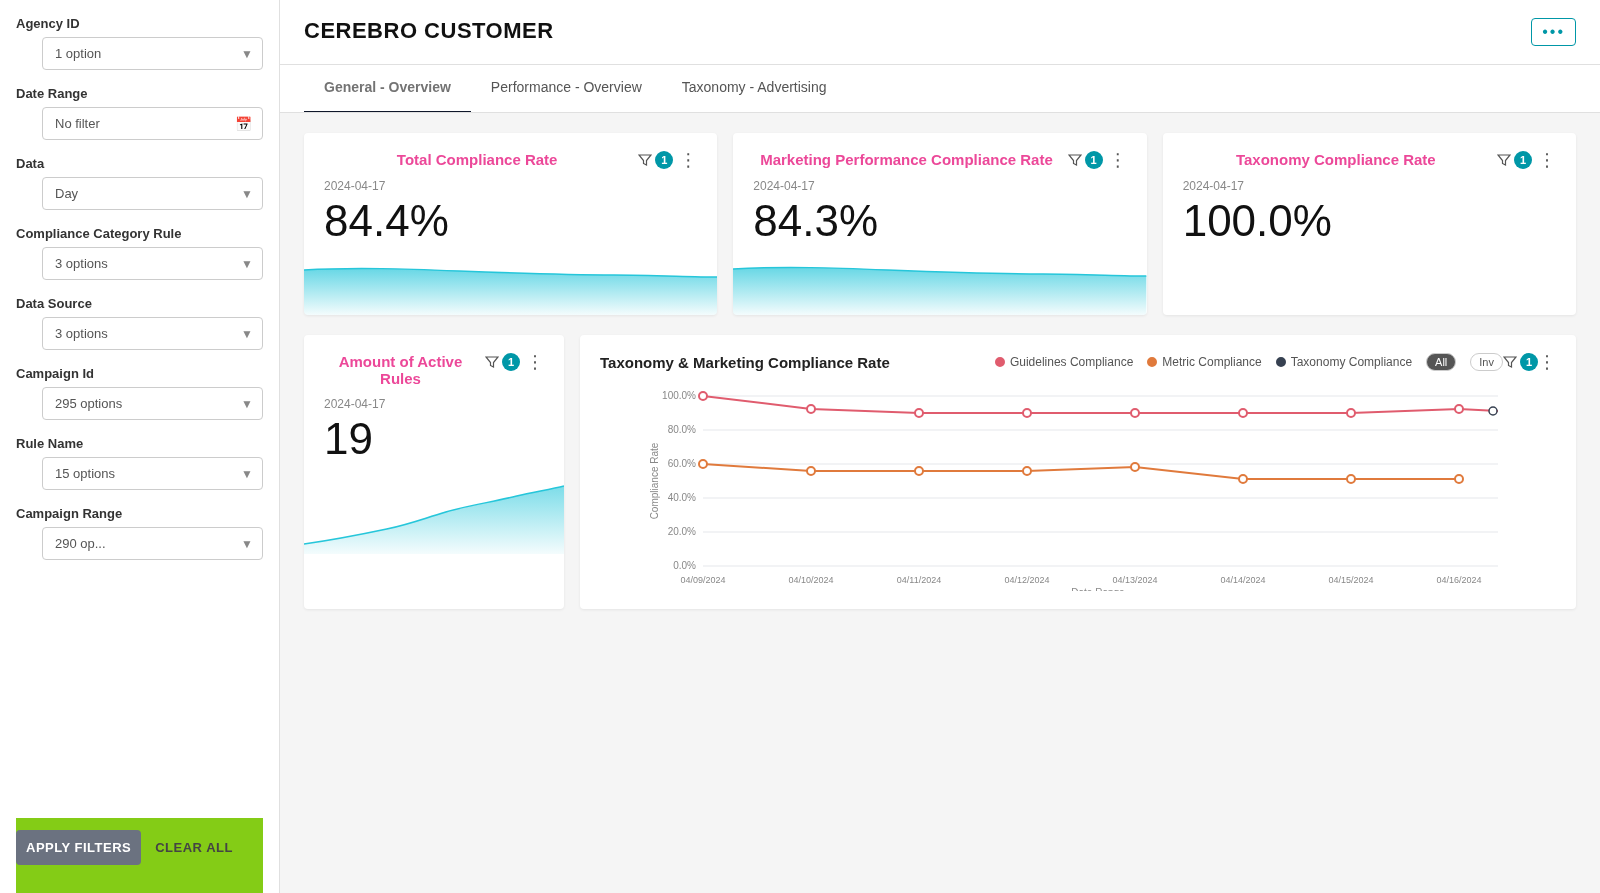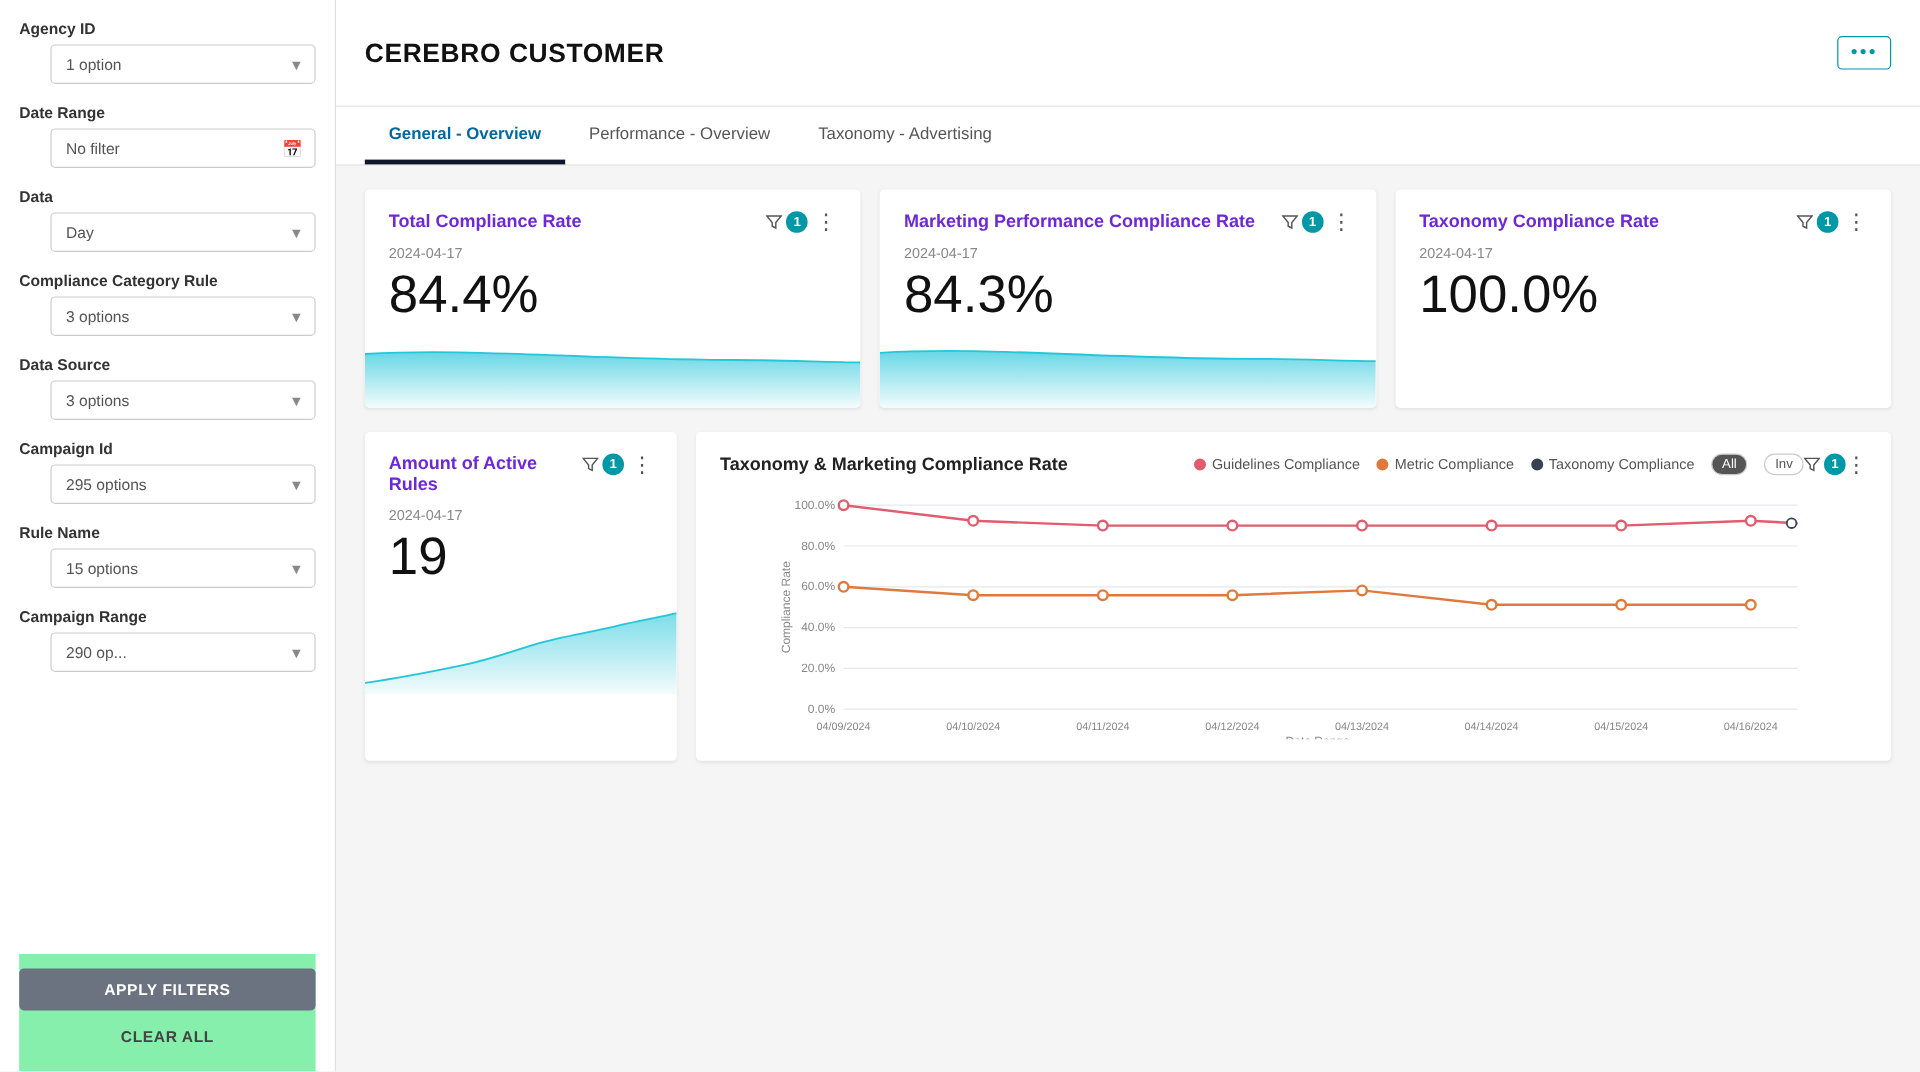--- a/index.html
+++ b/index.html
@@ -71,28 +71,28 @@
     .filter-select-wrap .calendar-icon {
       position: absolute;
       right: 10px;
       top: 50%;
       transform: translateY(-50%);
       pointer-events: none;
       color: #888;
       font-size: 14px;
     }
     .sidebar-buttons {
-      padding: 12px 0 16px 0;
-      display: flex;
-      flex-direction: column;
+      padding: 12px 0 28px 0;
+      display: flex;
+      flex-direction: row;
       gap: 8px;
       margin-top: auto;
       position: sticky;
       bottom: 0;
-      background: #86efac;
+      background: #84cc16;
     }
     .btn-apply {
       background: #6b7280;
       color: #fff;
       border: none;
       border-radius: 4px;
       padding: 10px;
       font-size: 13px;
       font-weight: 600;
       cursor: pointer;
@@ -113,23 +113,23 @@
     .main {
       flex: 1;
       display: flex;
       flex-direction: column;
       overflow: hidden;
       background: #f5f5f5;
     }
     .main-header {
       background: #fff;
       border-bottom: 1px solid #e0e0e0;
-      padding: 30px 24px;
-      display: flex;
-      align-items: flex-end;
+      padding: 18px 24px;
+      display: flex;
+      align-items: flex-start;
       justify-content: space-between;
     }
     .main-title {
       font-size: 22px;
       font-weight: 700;
       color: #111;
       letter-spacing: 0.5px;
     }
     .header-menu-btn {
       border: 1.5px solid #0097a7;
@@ -154,22 +154,22 @@
     }
     .tab {
       padding: 14px 20px;
       font-size: 14px;
       color: #555;
       cursor: pointer;
       border-bottom: 3px solid transparent;
       white-space: nowrap;
     }
     .tab.active {
-      color: #0369a1;
-      border-bottom: 4px solid #0f172a;
+      color: #737373;
+      border-bottom: 1px solid #0f172a;
       font-weight: 600;
     }
 
     
     .content {
       flex: 1;
       padding: 20px 24px;
       overflow-y: auto;
       display: flex;
       flex-direction: column;
@@ -191,22 +191,23 @@
     }
     .card-header {
       display: flex;
       align-items: flex-start;
       justify-content: space-between;
       margin-bottom: 4px;
     }
     .card-title {
       font-size: 15px;
       font-weight: 700;
-      color: #6d28d9;
+      color: #ec4899;
       flex: 1;
+      text-align: center;
     }
     .card-actions {
       display: flex;
       align-items: center;
       gap: 6px;
       margin-left: 8px;
     }
     .filter-icon-btn {
       background: none;
       border: none;

